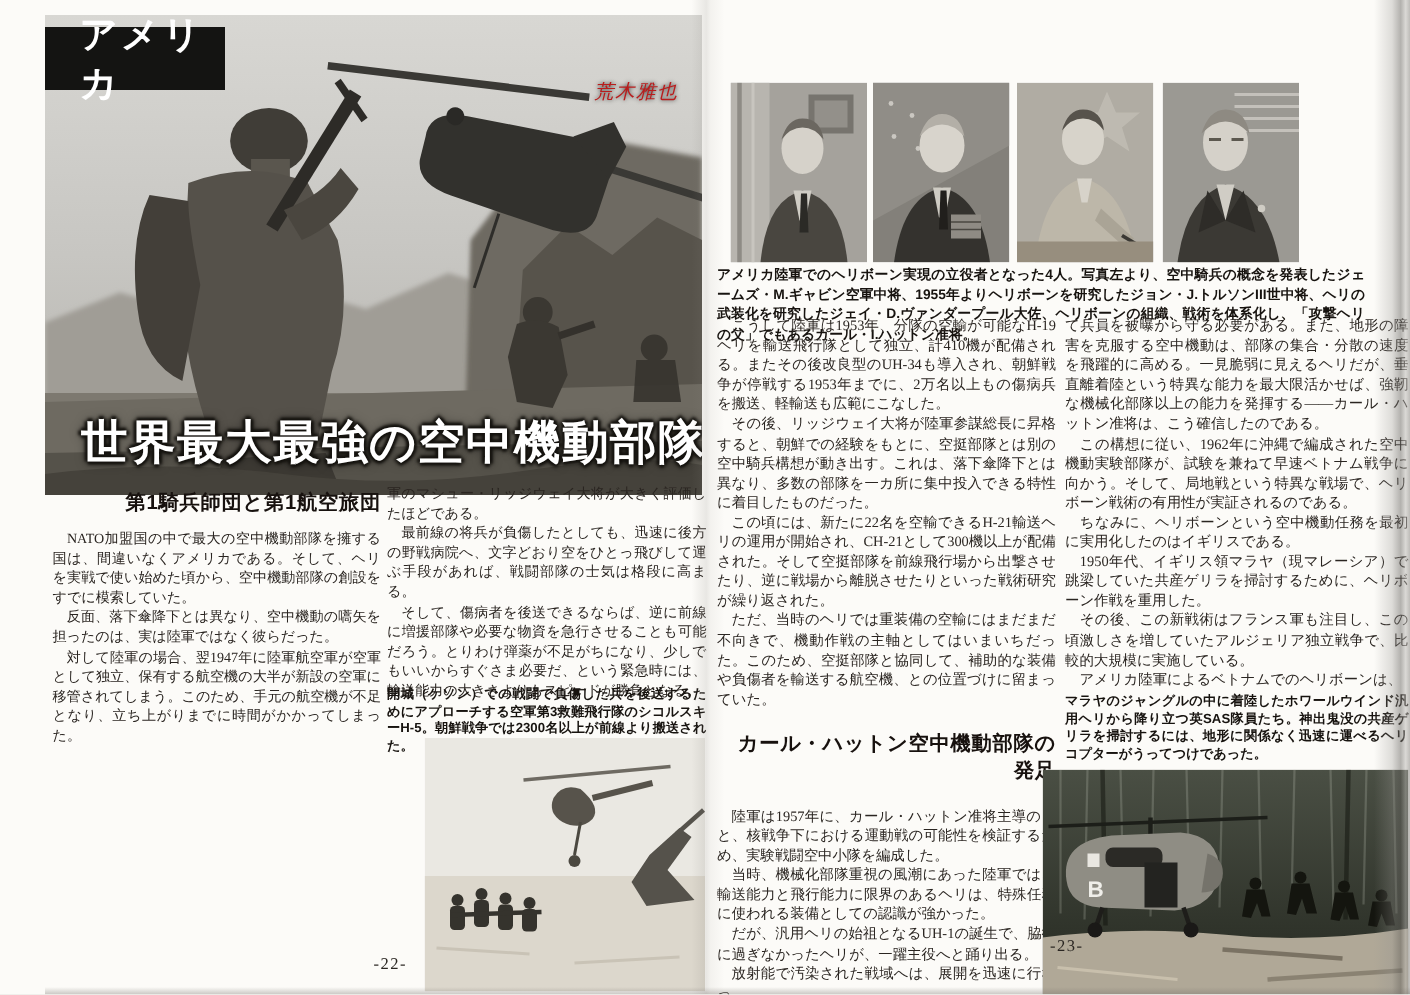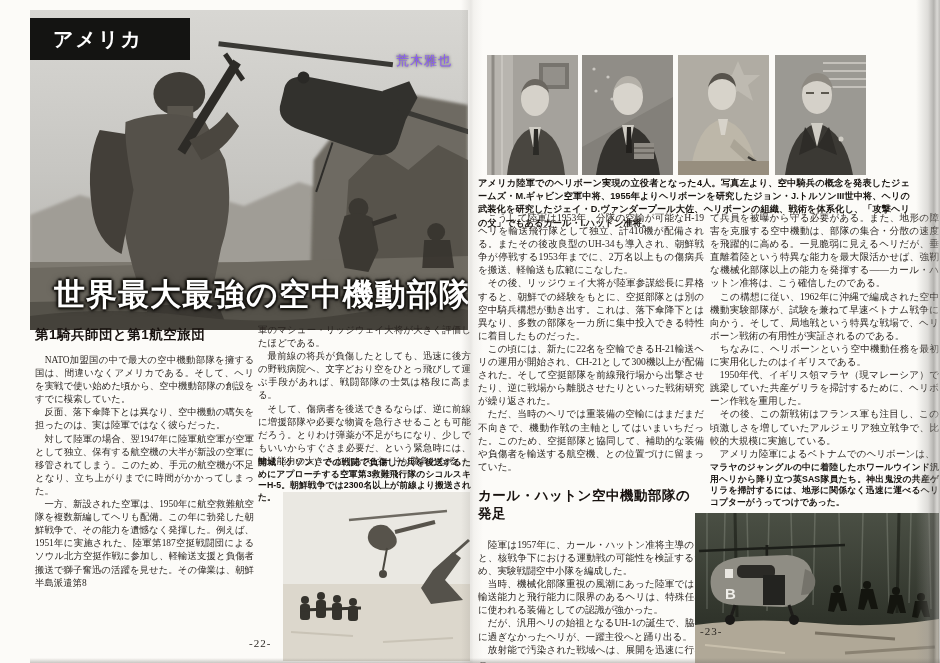--- a/index.html
+++ b/index.html
@@ -6,49 +6,50 @@
   html,body { background:#e8e6e2; }
   .canvas {
     position:relative; width:940px; height:663px;
     background:#fcfbf8; overflow:hidden;
     font-family:"Liberation Serif", serif; color:#262320;
   }
   
   .hero { position:absolute; left:30px; top:10px; width:438px; height:320px; overflow:hidden; }
   .hero svg { position:absolute; left:0; top:0; width:100%; height:100%; }
   .tagbox {
-    position:absolute; left:0; top:8px; width:160px; height:42px;
+    position:absolute; left:0; top:8px; width:120px; height:42px;
     background:#141412; color:#fff;
-    font-family:"Liberation Sans", sans-serif; font-weight:700; font-size:20px; letter-spacing:2px;
+    font-family:"Liberation Sans", sans-serif; font-weight:700; font-size:25px; letter-spacing:2px;
     display:flex; align-items:center; padding-left:23px;
   }
   .author {
-    position:absolute; top:42px; right:16px; color:#8b5cf6;
+    position:absolute; top:42px; right:16px; color:#b91c1c;
     font-family:"Liberation Sans", sans-serif; font-size:13px; letter-spacing:1px;
     text-shadow:0 0 3px rgba(0,0,0,.75);
+    font-style:italic;
   }
   .hero-title {
     position:absolute; left:0; right:12px; bottom:14px; text-align:center;
     font-size:31px; font-weight:700; color:#fff; letter-spacing:1px;
     font-family:"Liberation Serif", serif;
     text-shadow:-2px 0 2px #15130f, 2px 0 2px #15130f, 0 -2px 2px #15130f, 0 2px 2px #15130f, 0 0 7px rgba(0,0,0,.65);
     white-space:nowrap;
     margin-left:24px;
   }
   
   .col { position:absolute; text-align:justify; }
   .col p { font-size:9.4px; line-height:13.1px; text-align:justify; color:#2a2521; }
   .col-l1 { left:35px;  top:326px; width:219px; }
   .col-l2 { left:258px; top:324px; width:213px; }
   .col-r1 { left:478px; top:211px; width:226px; }
   .col-r2 { left:710px; top:211px; width:229px; }
   .col-r2 p, .col-r1 p { font-size:9.6px; }
   h3.sec {
     font-family:"Liberation Sans", sans-serif; font-size:13.5px; font-weight:700;
-    text-align:left; color:#17110e; letter-spacing:.5px;
+    text-align:right; color:#17110e; letter-spacing:.5px;
   }
   .sec1 { margin:0 0 10px 0; }
   .sec2 { margin:14px 0 15px 0; }
   .caption {
     font-family:"Liberation Sans", sans-serif; font-weight:700;
     font-size:8.8px; line-height:11.6px; color:#17130f; text-align:justify;
   }
   .cap-l2 { position:absolute; left:258px; top:457px; width:213px; }
   .cap-r2 { position:absolute; left:710px; top:462px; width:229px; }
   .topcap { position:absolute; left:478px; top:177px; width:432px; font-size:9.2px; line-height:13.2px; }
@@ -141,21 +142,20 @@
       </div>
       <div class="author">荒木雅也</div>
       <div class="hero-title">世界最大最強の空中機動部隊</div>
     </div>
 
     <div class="col col-l1">
       <h3 class="sec sec1">第1騎兵師団と第1航空旅団</h3>
       <p>　NATO加盟国の中で最大の空中機動部隊を擁する国は、間違いなくアメリカである。そして、ヘリを実戦で使い始めた頃から、空中機動部隊の創設をすでに模索していた。</p>
       <p>　反面、落下傘降下とは異なり、空中機動の嚆矢を担ったのは、実は陸軍ではなく彼らだった。</p>
       <p>　対して陸軍の場合、翌1947年に陸軍航空軍が空軍として独立、保有する航空機の大半が新設の空軍に移管されてしまう。このため、手元の航空機が不足となり、立ち上がりまでに時間がかかってしまった。</p>
-      <p>　一方、新設された空軍は、1950年に航空救難航空隊を複数新編してヘリも配備。この年に勃発した朝鮮戦争で、その能力を遺憾なく発揮した。例えば、1951年に実施された、陸軍第187空挺戦闘団によるソウル北方空挺作戦に参加し、軽輸送支援と負傷者搬送で獅子奮迅の活躍を見せた。その偉業は、朝鮮半島派遣第8</p>
     </div>
 
     <div class="col col-l2">
       <p>軍のマシュー・リッジウェイ大将が大きく評価したほどである。</p>
       <p>　最前線の将兵が負傷したとしても、迅速に後方の野戦病院へ、文字どおり空をひとっ飛びして運ぶ手段があれば、戦闘部隊の士気は格段に高まる。</p>
       <p>　そして、傷病者を後送できるならば、逆に前線に増援部隊や必要な物資を急行させることも可能だろう。とりわけ弾薬が不足がちになり、少しでもいいからすぐさま必要だ、という緊急時には、輸送能力の大きさよりもスピードが勝負となる。</p>
     </div>
 
     <p class="caption cap-l2">開城（ケソン）での戦闘で負傷した兵を後送するためにアプローチする空軍第3救難飛行隊のシコルスキーH-5。朝鮮戦争では2300名以上が前線より搬送された。</p>
 

